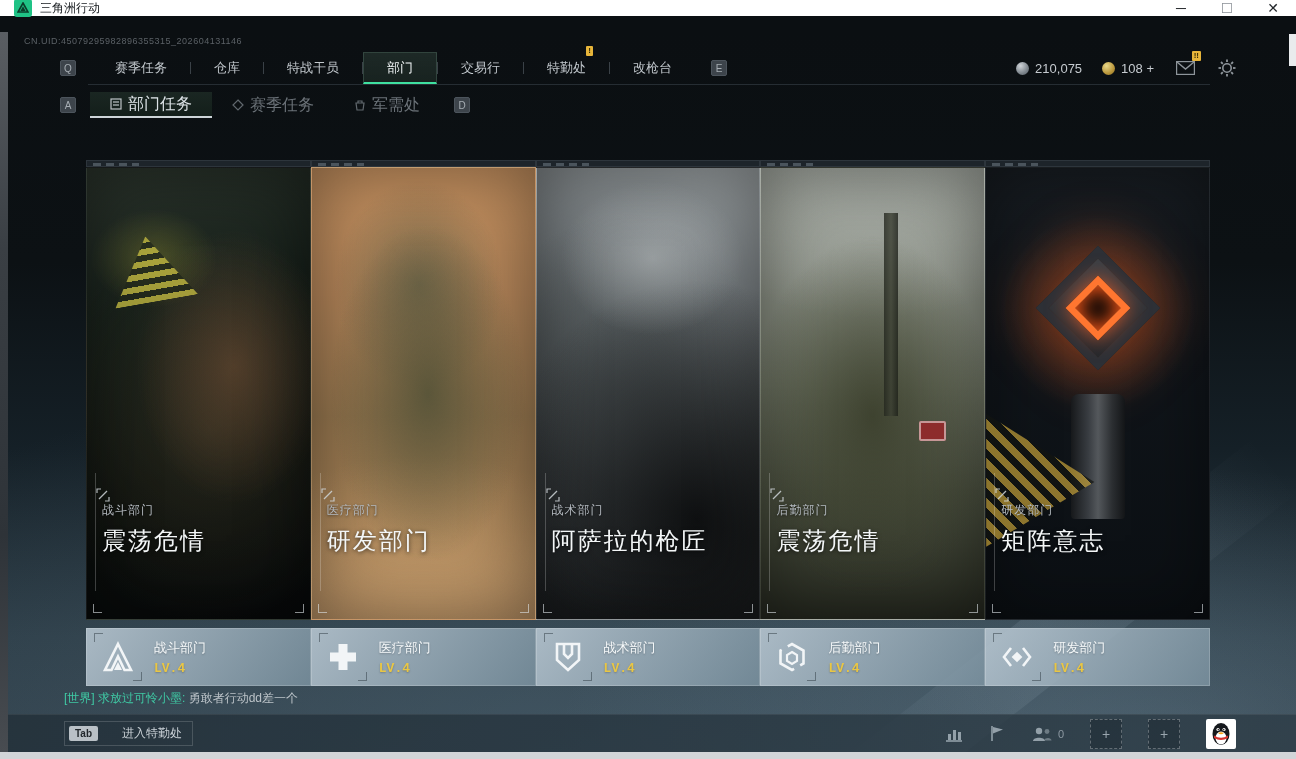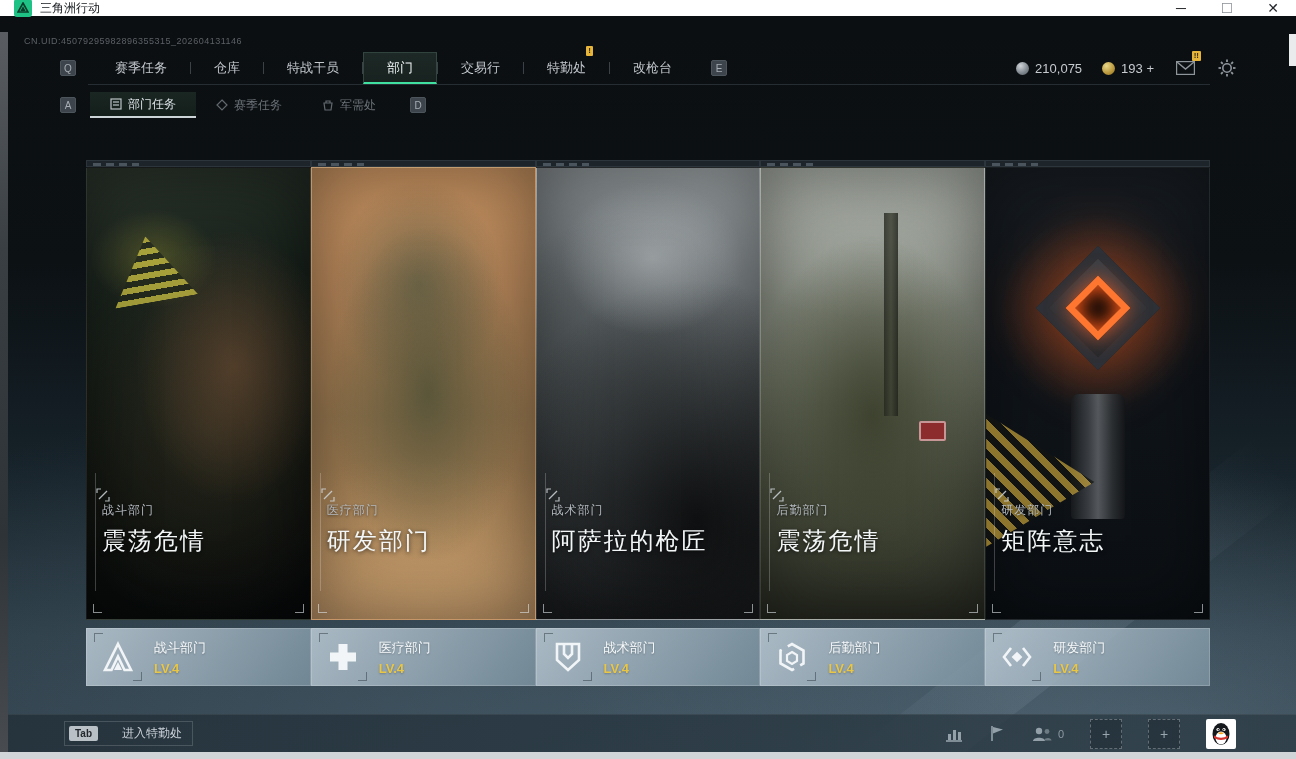--- a/index.html
+++ b/index.html
@@ -44,27 +44,27 @@
   .currency { display:flex; align-items:center; gap:6px; font-size:13px; color:#c6cbd0; cursor:pointer; }
   .coin { width:13px; height:13px; border-radius:50%; }
   .coin.silver { background:radial-gradient(circle at 35% 30%,#cfd4d8,#7d858c 60%,#565e66); }
   .coin.gold { background:radial-gradient(circle at 35% 30%,#ead98a,#b9963b 60%,#8a6c20); }
   .icon-btn { position:relative; display:flex; align-items:center; justify-content:center; width:22px; height:22px; cursor:pointer; }
   .mail-badge { position:absolute; top:-6px; right:-5px; background:#e7b53a; color:#3a2e06; font-size:8px; font-weight:bold; line-height:10px; padding:0 2px; border-radius:1px; }
 
   
   .subnav-row { position:absolute; left:60px; top:60px; height:26px; display:flex; align-items:center; }
   .subtabs { display:flex; align-items:stretch; height:26px; margin-left:14px; }
-  .subtab { display:flex; align-items:center; gap:6px; padding:0 20px; font-size:12px; color:#6b7278; cursor:pointer; white-space:nowrap; }
+  .subtab { display:flex; align-items:center; gap:6px; padding:0 20px; font-size:16px; color:#6b7278; cursor:pointer; white-space:nowrap; }
   .subtab.active { background:linear-gradient(180deg,rgba(30,44,38,0.8),rgba(20,32,27,0.9)); border-bottom:2px solid #cdd4d8; color:#dde3e7; }
   .subtab .glyph { opacity:0.9; display:flex; }
 
   
   .cards { position:absolute; left:86px; top:128px; width:1124px; display:flex; justify-content:space-between; }
-  .card { width:252px; cursor:pointer; }
+  .card { width:252px; cursor:pointer;font-family:Liberation Mono, monospace; }
   .card-top { position:relative; height:7px; background:#1d242a; border:1px solid #2d353c; }
   .card-top::after { content:""; position:absolute; left:6px; top:2px; width:46px; height:3px;
     background:repeating-linear-gradient(90deg,#4a545c 0 8px,transparent 8px 13px); }
   .card-img { position:relative; height:453px; border:1px solid rgba(255,255,255,0.06); box-shadow:inset 0 0 70px rgba(0,0,0,0.45); overflow:hidden; }
 
   .vline { position:absolute; left:8px; top:305px; bottom:28px; width:1px; background:rgba(255,255,255,0.22); }
   .expand-ico { position:absolute; left:9px; top:320px; opacity:0.85; }
   .caption { position:absolute; left:15px; bottom:62px; }
   .cap-cat { font-size:12px; color:#b4bac0; letter-spacing:1px; text-shadow:0 1px 3px rgba(0,0,0,0.6); }
   .cap-title { margin-top:6px; font-size:24px; color:#f3f6f7; letter-spacing:2px; font-weight:500; text-shadow:0 1px 4px rgba(0,0,0,0.7); }
@@ -191,21 +191,21 @@
       </div>
       <div class="keycap" style="margin-left:16px;">E</div>
 
       <div class="nav-right">
         <div class="currency">
           <span class="coin silver"></span>
           <span>210,075</span>
         </div>
         <div class="currency">
           <span class="coin gold"></span>
-          <span>193 +</span>
+          <span>108 +</span>
         </div>
         <div class="icon-btn">
           <svg width="19" height="14" viewBox="0 0 19 14">
               <rect x="0.5" y="0.5" width="18" height="13" fill="none" stroke="#8e959b" stroke-width="1.4"></rect>
               <path d="M1 1 L9.5 8 L18 1" fill="none" stroke="#8e959b" stroke-width="1.4"></path>
             </svg>
           <span class="mail-badge">!!</span>
         </div>
         <div class="icon-btn">
           <svg width="18" height="18" viewBox="0 0 18 18">
@@ -420,20 +420,24 @@
           </div>
           <div class="foot-texts">
             <div class="foot-cat">研发部门</div>
             <div class="foot-lv">LV.4</div>
           </div>
         </div>
       </div>
 
     </div>
 
+    <div class="chat-line">
+      <span class="chat-prefix">[世界] 求放过可怜小墨:</span>
+      <span class="chat-msg">勇敢者行动dd差一个</span>
+    </div>
 
     <div class="bottom-bar">
       <div class="enter-box">
         <span class="tab-key">Tab</span>
         <span class="enter-label">进入特勤处</span>
       </div>
       <div class="bb-right">
         <div class="bb-ico">
           <svg width="18" height="16" viewBox="0 0 18 16">
               <line x1="1" y1="15" x2="17" y2="15" stroke="#93a0a9" stroke-width="1.6"></line>

